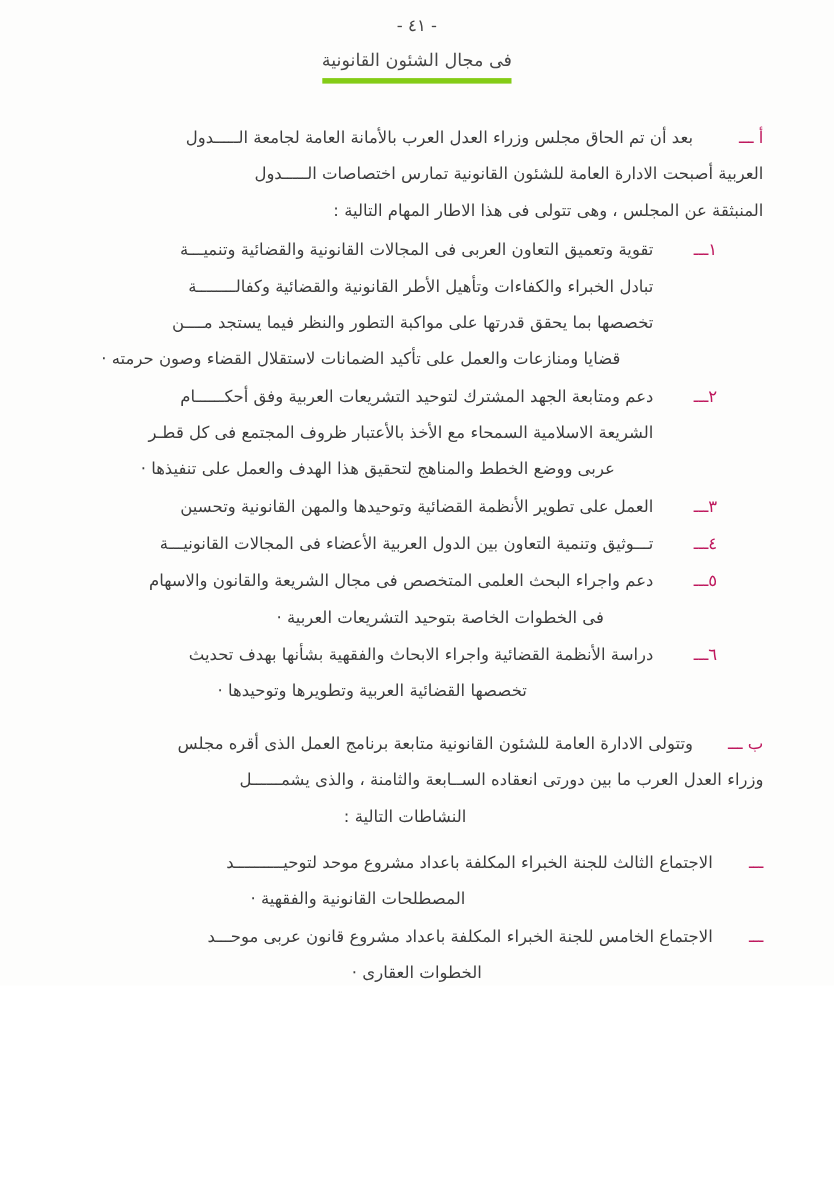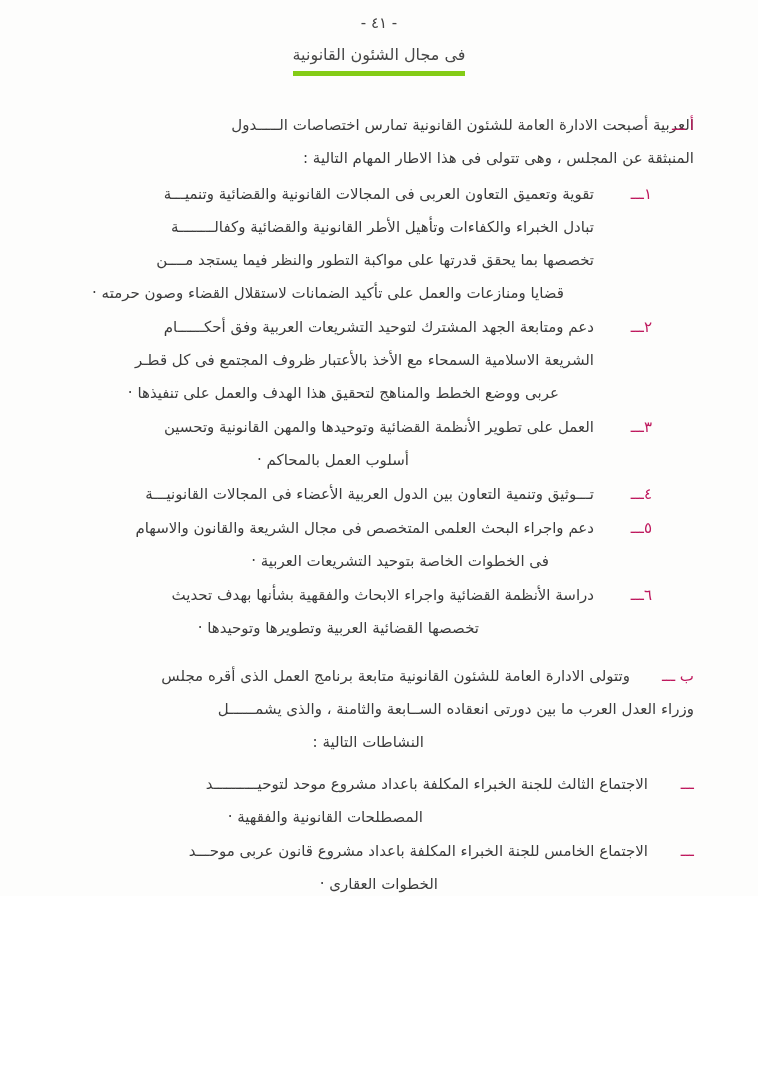--- a/index.html
+++ b/index.html
@@ -92,20 +92,21 @@
 
   <div class="heading-wrap">
     <span class="heading">فى مجال الشئون القانونية</span>
   </div>
 
   <div class="content">
 
     <div class="item level-a section-a">
       <span class="marker">أ ـــ</span>
       <div class="body">
+        <div class="line pr64">بعد أن تم الحاق مجلس وزراء العدل العرب بالأمانة العامة لجامعة الـــــدول</div>
         <div class="line">العربية  أصبحت الادارة العامة للشئون القانونية تمارس اختصاصات الـــــدول</div>
         <div class="line">المنبثقة عن المجلس ، وهى تتولى فى هذا الاطار المهام التالية :</div>
       </div>
     </div>
 
     <div class="num-list">
 
       <div class="item num-item">
         <span class="marker">١ـــ</span>
         <div class="body">
@@ -122,21 +123,20 @@
           <div class="line">دعم ومتابعة الجهد المشترك لتوحيد التشريعات العربية وفق أحكــــــام</div>
           <div class="line">الشريعة الاسلامية السمحاء مع الأخذ بالأعتبار ظروف المجتمع فى كل قطـر</div>
           <div class="line pr35">عربى ووضع الخطط والمناهج لتحقيق هذا الهدف والعمل على تنفيذها ·</div>
         </div>
       </div>
 
       <div class="item num-item">
         <span class="marker">٣ـــ</span>
         <div class="body">
           <div class="line">العمل على تطوير الأنظمة القضائية وتوحيدها والمهن القانونية وتحسين</div>
-          <div class="line pr185">أسلوب العمل بالمحاكم ·</div>
         </div>
       </div>
 
       <div class="item num-item">
         <span class="marker">٤ـــ</span>
         <div class="body">
           <div class="line">تـــوثيق وتنمية التعاون بين الدول العربية الأعضاء فى المجالات القانونيـــة</div>
         </div>
       </div>
 

